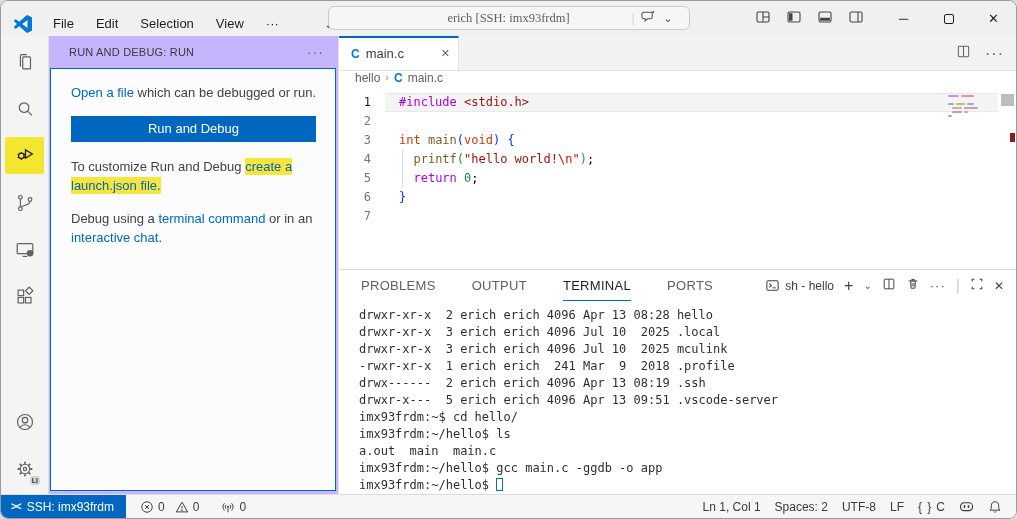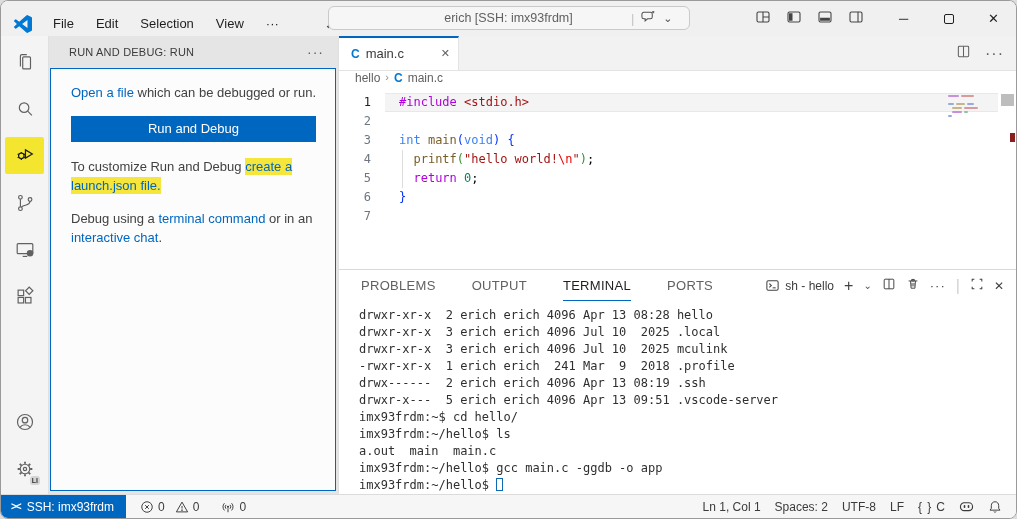--- a/index.html
+++ b/index.html
@@ -12,21 +12,21 @@
   
   .titlebar{position:absolute;left:0;top:0;right:0;height:46px;background:#f0f0f0;
     border-bottom:1px solid #e3e3e3;display:flex;align-items:center;text-align:right;}
   .vscode-logo{margin-left:13px;display:flex;align-items:center;}
   .menus{display:flex;margin-left:10px;font-size:13px;color:#1f1f1f;}
   .menu-item{padding:0 11px;line-height:34px;cursor:default;}
   .nav-arrows{display:flex;gap:14px;margin-left:34px;font-size:15px;}
   .arrow-back{color:#3b3b3b;} .arrow-fwd{color:#b6b6b6;}
   .searchbox{position:absolute;left:50%;top:5px;transform:translateX(-50%);
     width:362px;height:24px;background:#f6f6f6;border:1px solid #c9c9c9;border-radius:6px;
-    display:flex;align-items:center;justify-content:center;font-size:12.5px;color:#616161;}
+    display:flex;align-items:center;justify-content:center;font-size:12.5px;color:#616161;font-family:Liberation Serif, serif;}
   .searchbox .sb-right{position:absolute;right:8px;display:flex;align-items:center;gap:7px;color:#616161;}
   .sb-sep{color:#c4c4c4;font-size:13px;}
   .sb-chevron{font-size:11px;color:#505050;}
   .layout-icons{position:absolute;right:152px;top:0;height:35px;display:flex;align-items:center;gap:15px;}
   .win-controls{position:absolute;right:0;top:0;height:35px;display:flex;}
   .win-btn{width:45px;height:35px;display:flex;align-items:center;justify-content:center;font-size:13px;color:#1f1f1f;}
   .maxbox{width:10px;height:10px;border:1px solid #1f1f1f;border-radius:2px;display:inline-block;}
   
   .workbench{position:absolute;left:0;top:35px;right:0;bottom:24px;display:flex;}
   
@@ -34,21 +34,21 @@
   .act-top{position:absolute;top:2px;left:0;right:0;}
   .act-bottom{position:absolute;bottom:2px;left:0;right:0;}
   .act-item{height:47px;display:flex;align-items:center;justify-content:center;position:relative;cursor:pointer;}
   .act-item svg{stroke:#616161;fill:none;stroke-width:1.3;}
   .act-item.active svg{stroke:#1f1f1f;}
   .hl-box{position:absolute;left:4px;top:5px;width:39px;height:37px;background:#f4e52e;border-radius:2px;}
   .act-item.active .icon-wrap{position:relative;}
   .profile-badge{position:absolute;right:8px;bottom:7px;background:#d4d4d4;color:#333;
     font-size:7px;font-weight:bold;border-radius:3px;padding:1px 2px;line-height:1;}
   
-  .sidebar{width:290px;background:#e5e5e5;position:relative;border-right:1px solid #e0e0e0;}
+  .sidebar{width:290px;background:#c4b5fd;position:relative;border-right:1px solid #e0e0e0;}
   .sidebar-header{height:32px;display:flex;align-items:center;padding:0 14px 0 20px;
     font-size:11px;color:#3b3b3b;letter-spacing:.2px;}
   .sidebar-header .spacer{flex:1;}
   .sh-more{color:#616161;font-size:14px;letter-spacing:1px;cursor:pointer;}
   .sidebar-body{position:absolute;top:32px;left:1px;right:2px;bottom:3px;border:1px solid #0067c0;
     padding:14px 19px 0 20px;font-size:13px;line-height:1.5;color:#424242;background:#fcfcfc;}
   .sidebar-body p{margin-bottom:13px;}
   a.vslink{color:#0066bf;text-decoration:none;cursor:pointer;}
   .hl-text{background:#f6e63c;padding:1px 0;}
   .runbtn{display:block;width:100%;height:26px;background:#0067c0;color:#fff;border:none;
@@ -65,21 +65,21 @@
   .crumb-sep{color:#8f8f8f;font-size:11px;}
   
   .code-area{height:178px;position:relative;font-family:"DejaVu Sans Mono",monospace;font-size:12px;background:#fff;overflow:hidden;}
   .code-line{height:19px;line-height:19px;white-space:pre;position:relative;display:flex;}
   .code-line .ln{width:46px;padding-right:14px;text-align:right;color:#6e7681;flex:none;cursor:pointer;}
   .code-line.current .ln{color:#1f1f1f;}
   .code-line.current .line-bg{position:absolute;left:46px;right:18px;top:0;bottom:0;background:#f4f4f4;
     border-top:1px solid #e8e8e8;border-bottom:1px solid #e8e8e8;}
   .line-text{padding-left:14px;position:relative;z-index:1;}
   .guide{position:absolute;left:63px;top:0;bottom:0;border-left:1px solid #dcdcdc;}
-  .tk-kwc{color:#AF00DB;} .tk-kw{color:#3b82f6;} .tk-fn{color:#795E26;} .tk-str{color:#A31515;}
+  .tk-kwc{color:#AF00DB;} .tk-kw{color:#c2410c;} .tk-fn{color:#795E26;} .tk-str{color:#A31515;}
   .tk-esc{color:#EE0000;} .tk-num{color:#098658;} .tk-b1{color:#0431FA;} .tk-b2{color:#319331;} .tk-pl{color:#000;}
   .minimap{position:absolute;right:20px;top:2px;width:48px;display:flex;flex-direction:column;gap:2px;cursor:pointer;}
   .mm-row{display:flex;gap:2px;height:2px;}
   .mm-seg{height:2px;border-radius:1px;}
   .scrollbar-thumb{position:absolute;right:2px;top:1px;width:13px;height:12px;background:#bdbdbd;cursor:pointer;}
   .ruler-mark{position:absolute;right:1px;top:40px;width:5px;height:9px;background:#8a1f1f;}
   
   .panel{height:225px;border-top:1px solid #d9d9d9;background:#fff;display:flex;flex-direction:column;}
   .panel-header{height:32px;display:flex;align-items:center;padding:0 12px 0 22px;}
   .panel-tabs{display:flex;gap:36px;font-size:13px;color:#616161;letter-spacing:.3px;}

